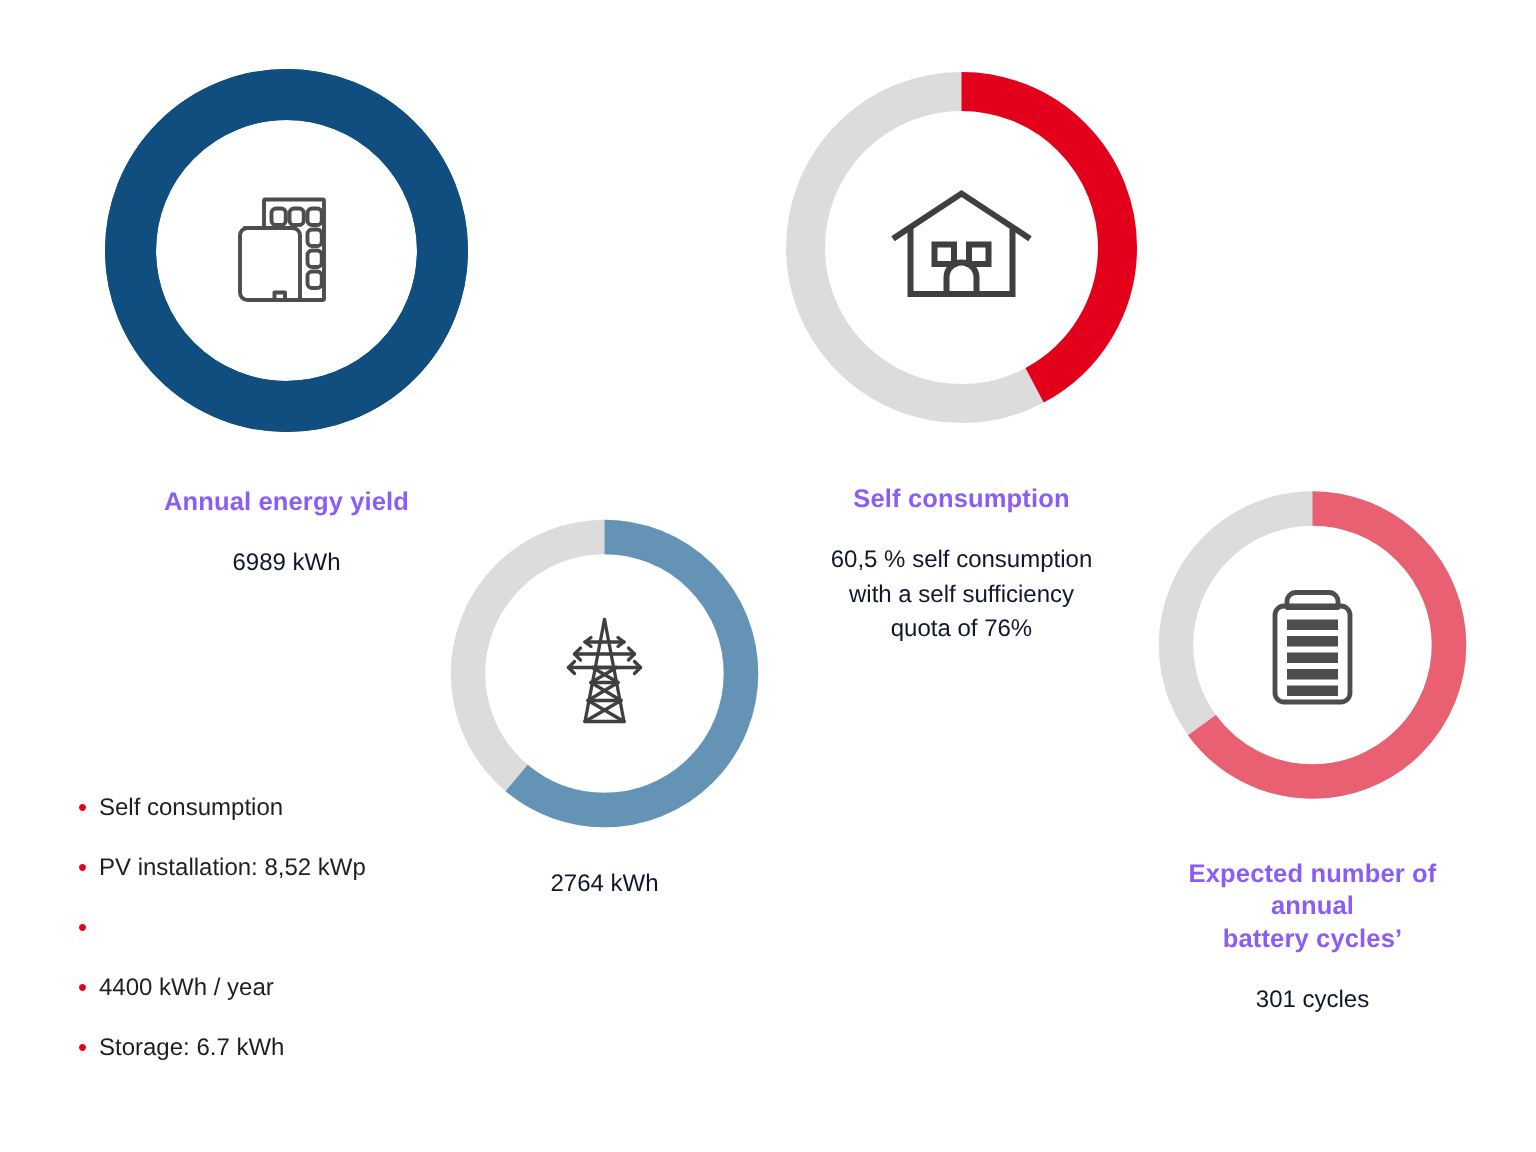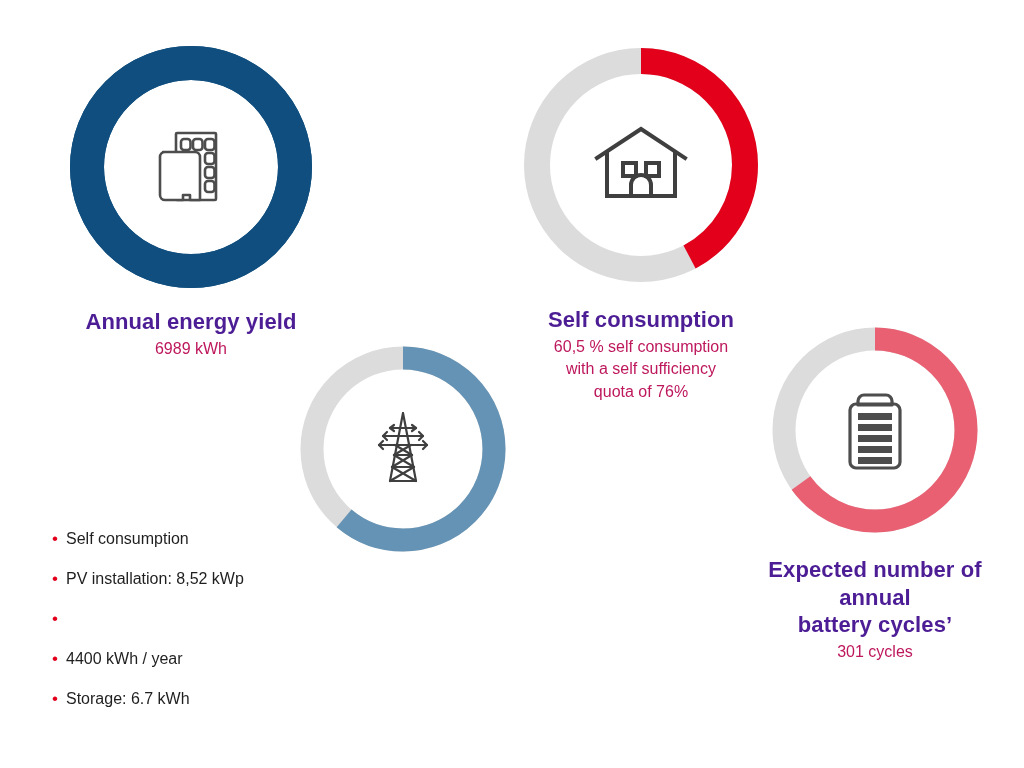--- a/index.html
+++ b/index.html
@@ -43,31 +43,31 @@
     height: 100%;
     display: flex;
     align-items: center;
     justify-content: center;
     pointer-events: none;
   }
   .donut-icon svg { display: block; }
 
   .card-title {
     font-weight: 700;
-    font-size: 22px;
+    font-size: 17px;
     letter-spacing: 0.1px;
-    color: #4c1d95;
-    margin-top: 16px;
+    color: #8b5cf6;
+    margin-top: 32px;
     line-height: 1.25;
     white-space: pre-line;
   }
   .card-value {
     font-size: 16px;
-    color: #be185d;
-    margin-top: 2px;
+    color: #0f172a;
+    margin-top: 20px;
     line-height: 1.42;
     white-space: pre-line;
   }
 
   
   .facts {
     position: absolute;
     left: 52px;
     top: 528px;
     width: 270px;
@@ -174,20 +174,21 @@
           <path d="M38 42 L54 42"></path>
           <path d="M37 52 L55 52"></path>
           <path d="M35 64 L57 64"></path>
           <path d="M33 78 L59 78"></path>
           <path d="M38 42 L55 52 M54 42 L37 52"></path>
           <path d="M37 52 L57 64 M55 52 L35 64"></path>
           <path d="M35 64 L59 78 M57 64 L33 78"></path>
         </svg>
       </div>
     </div>
+    <div class="card-value">2764 kWh</div>
   </div>
 
   <div class="donut-card" style="left:765px; top:320px; width:220px;">
     <div class="donut-wrap" style="width:220px; height:220px;">
       <svg width="220" height="220" viewBox="0 0 220 220">
         <circle cx="110" cy="110" r="91" fill="none" stroke="#dcdcdc" stroke-width="23"></circle>
         <circle cx="110" cy="110" r="91" fill="none" stroke="#ea6073" stroke-width="23" stroke-dasharray="371.65 200.12" stroke-dashoffset="0" transform="rotate(-90 110 110)"></circle>
       </svg>
       <div class="donut-icon">
         <svg width="76" height="96" viewBox="0 0 76 96" fill="none" stroke="#4d4d4d" stroke-width="3.2" stroke-linejoin="round" stroke-linecap="round">

